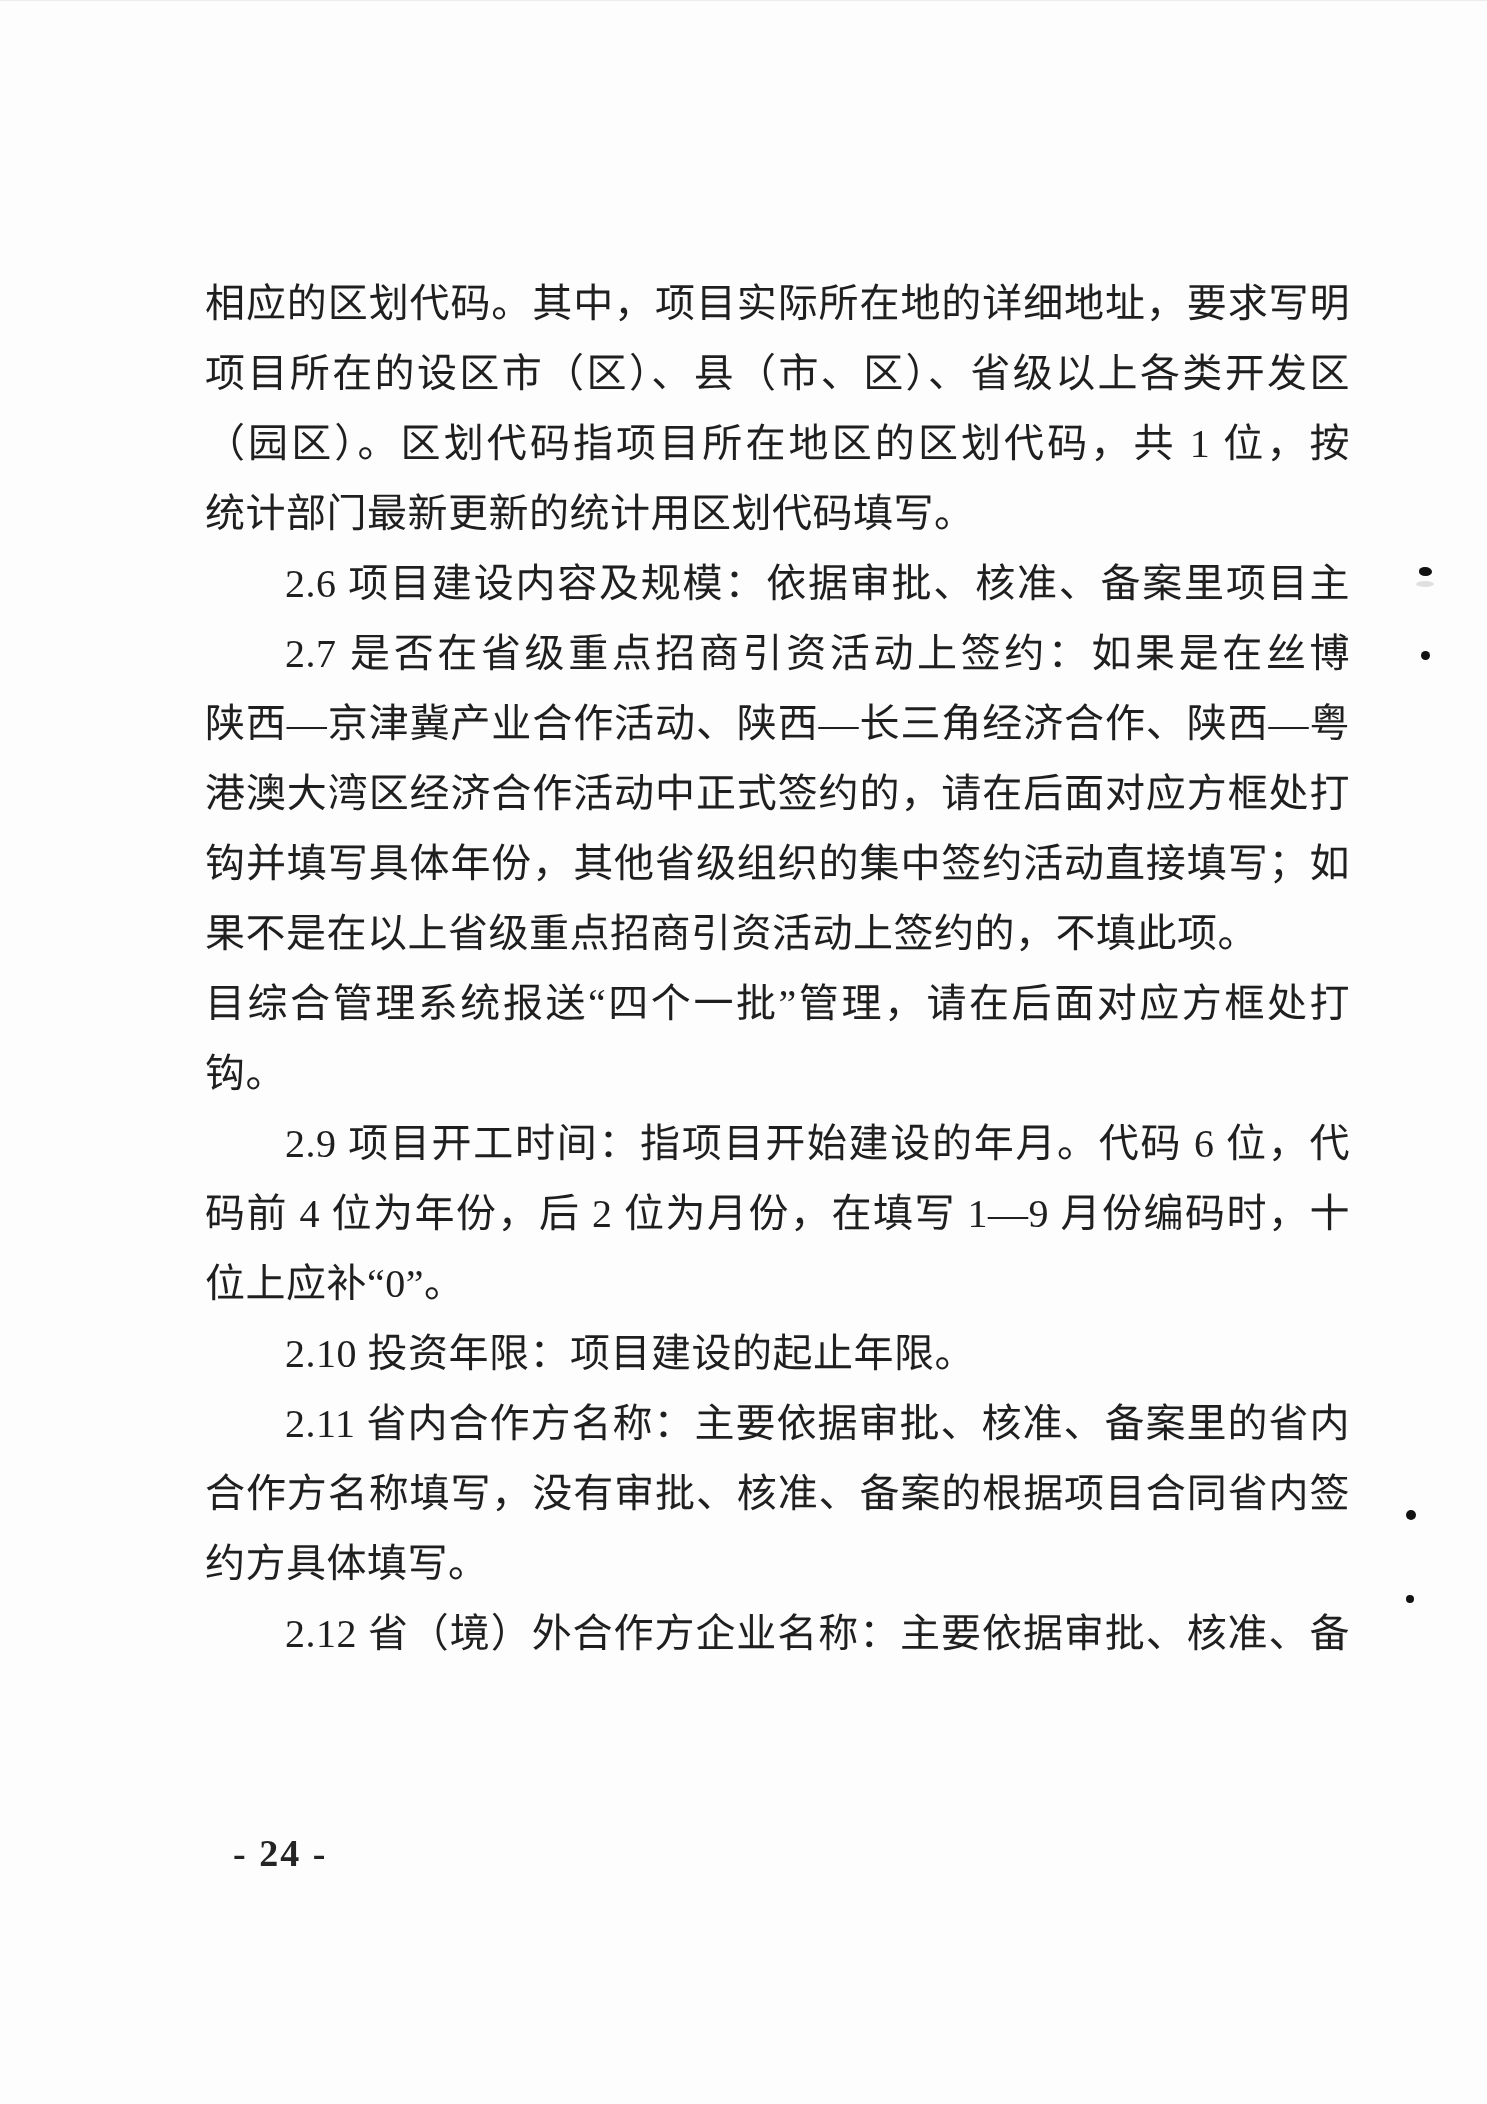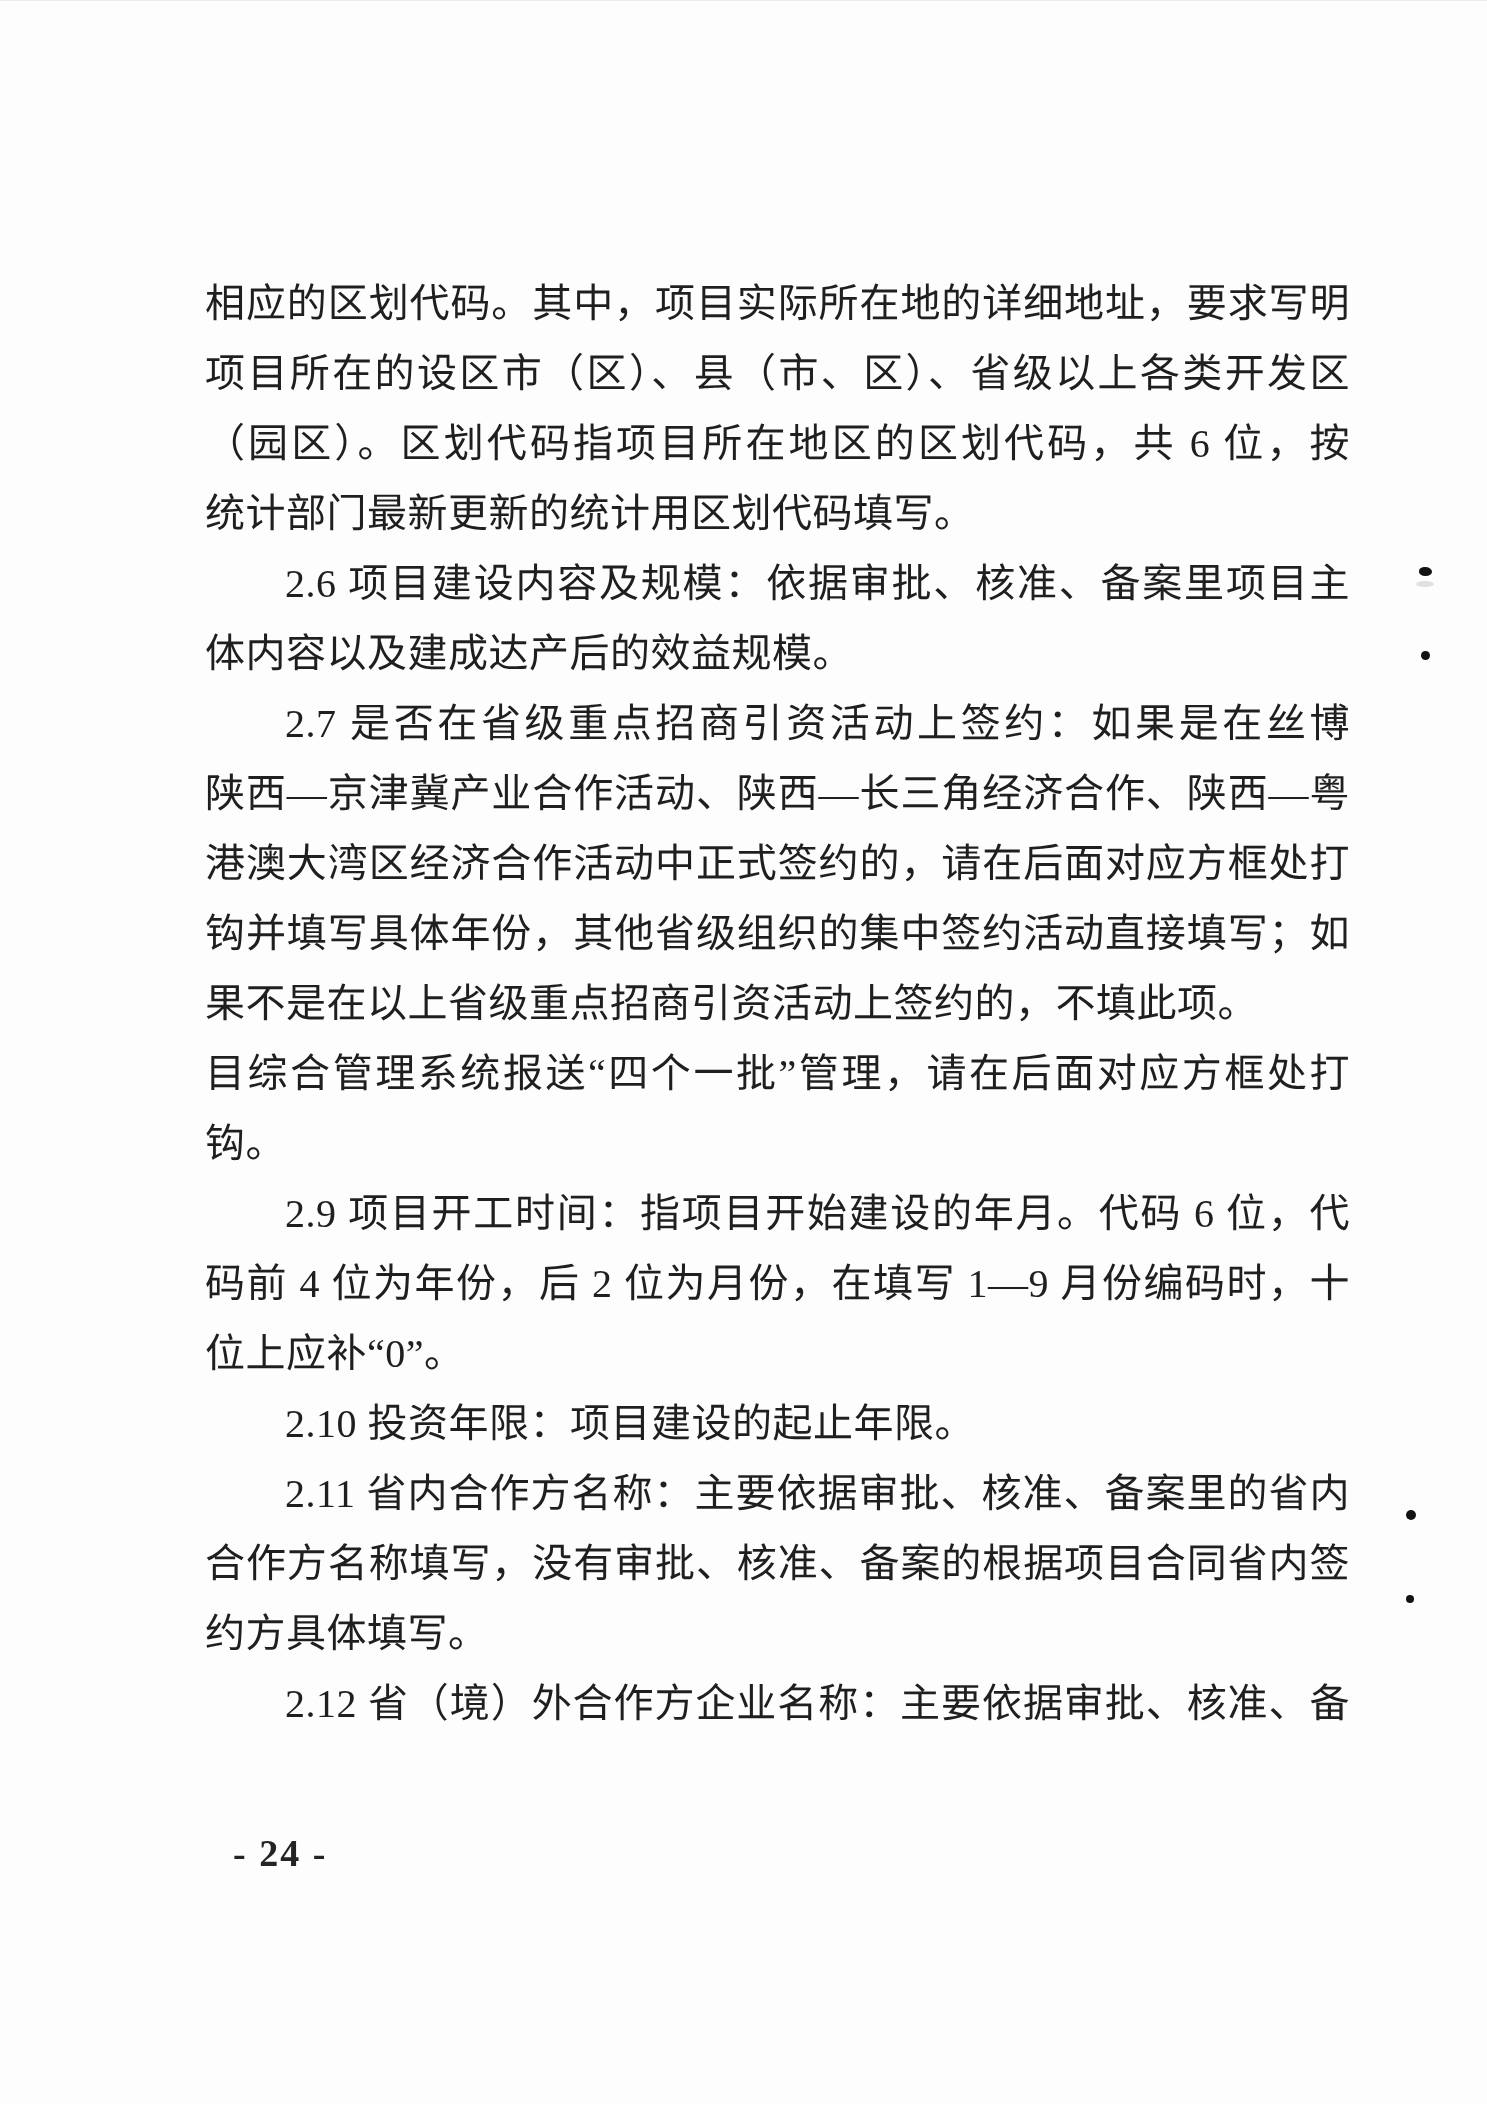--- a/index.html
+++ b/index.html
@@ -66,24 +66,23 @@
   .speck-4 { left: 1406px; top: 1594px; width: 8px; height: 8px; }
 </style>
 </head>
 <body>
 
 <div class="page">
 
   <div class="text-block">
       <div class="line">相应的区划代码。其中，项目实际所在地的详细地址，要求写明</div>
       <div class="line">项目所在的设区市（区）、县（市、区）、省级以上各类开发区</div>
-      <div class="line">（园区）。区划代码指项目所在地区的区划代码，共 6 位，按</div>
+      <div class="line">（园区）。区划代码指项目所在地区的区划代码，共 1 位，按</div>
       <div class="line short">统计部门最新更新的统计用区划代码填写。</div>
       <div class="line indent">2.6 项目建设内容及规模：依据审批、核准、备案里项目主</div>
-      <div class="line short">体内容以及建成达产后的效益规模。</div>
       <div class="line indent">2.7 是否在省级重点招商引资活动上签约：如果是在丝博会、</div>
       <div class="line">陕西—京津冀产业合作活动、陕西—长三角经济合作、陕西—粤</div>
       <div class="line">港澳大湾区经济合作活动中正式签约的，请在后面对应方框处打</div>
       <div class="line">钩并填写具体年份，其他省级组织的集中签约活动直接填写；如</div>
       <div class="line short">果不是在以上省级重点招商引资活动上签约的，不填此项。</div>
       <div class="line">目综合管理系统报送“四个一批”管理，请在后面对应方框处打</div>
       <div class="line short">钩。</div>
       <div class="line indent">2.9 项目开工时间：指项目开始建设的年月。代码 6 位，代</div>
       <div class="line">码前 4 位为年份，后 2 位为月份，在填写 1—9 月份编码时，十</div>
       <div class="line short">位上应补“0”。</div>

